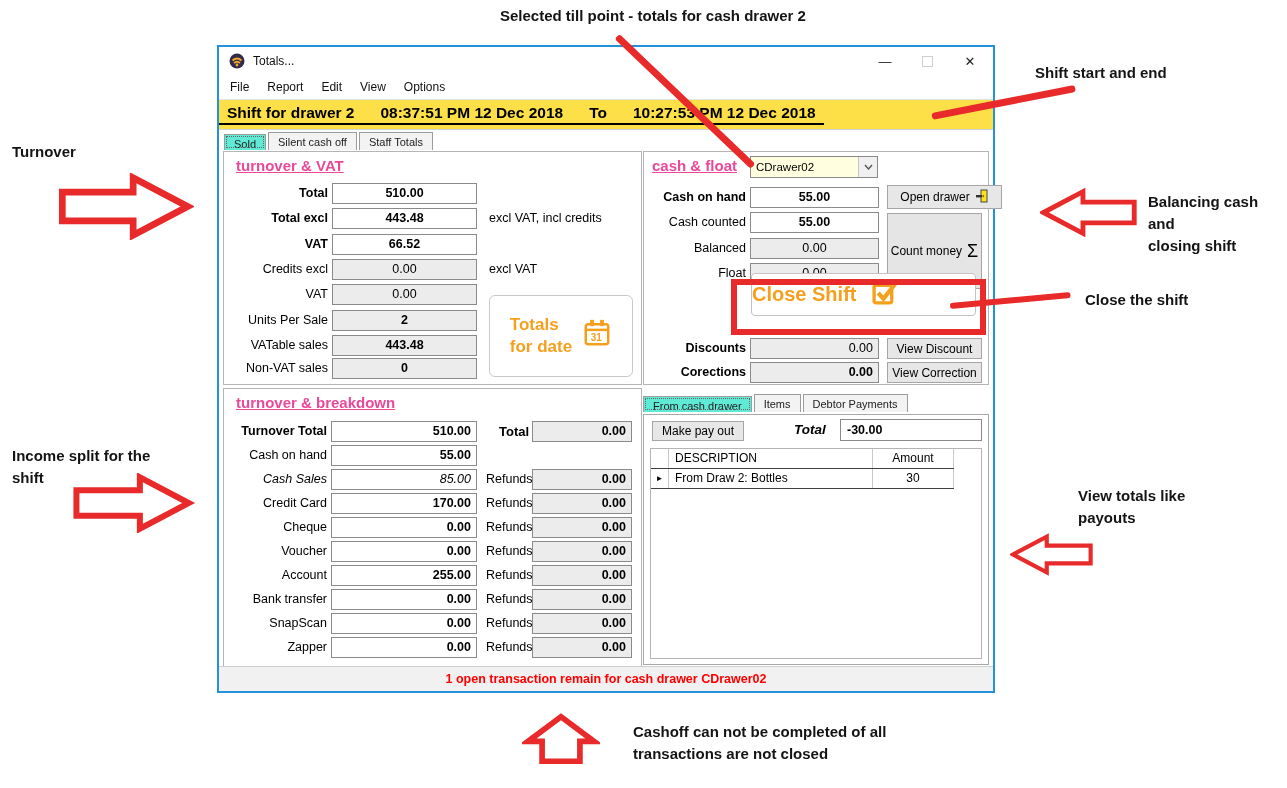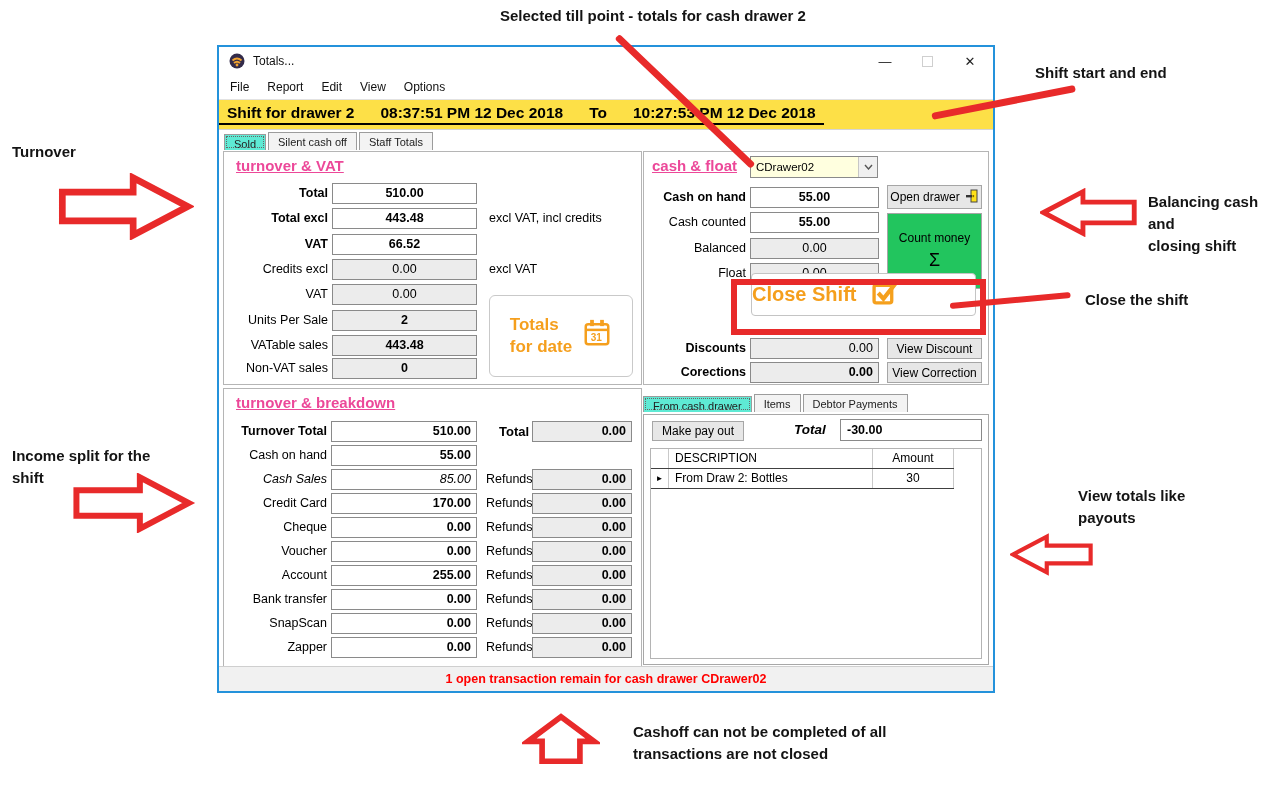--- a/index.html
+++ b/index.html
@@ -55,21 +55,21 @@
 
   
   .g-bd .lbl { left:0; width:103px; }
   .g-bd .fld { left:107px; width:146px; }
   .g-bd .rlbl { position:absolute; left:262px; font-size:12.5px; line-height:21px; }
   .g-bd .tlbl { position:absolute; left:275px; font-size:13px; line-height:21px; font-weight:bold; }
   .g-bd .rfld { left:308px; width:100px; }
 
   .btn { position:absolute; border:1px solid #a6a6a6; background:#e7e7e7; font-size:12px;
          display:flex; align-items:center; justify-content:center; gap:5px; color:#000; cursor:default; }
-  .btn-big { background:#22c55e;flex-direction:column; }
+  .btn-big { background:#e5e5e5; }
 
   .combo { position:absolute; left:106px; top:4px; width:128px; height:22px; border:1px solid #8a8a8a;
            background:#ffffdf; display:flex; align-items:center; }
   .combo-text { flex:1; font-size:11.5px; padding-left:5px; }
   .combo-btn { width:19px; height:100%; background:#f0f0f0; border-left:1px solid #c6c6c6;
                display:flex; align-items:center; justify-content:center; }
 
   .close-shift { position:absolute; left:107px; top:121px; width:225px; height:43px;
                  background:#fff; border:1px solid #c4c4c4; border-radius:4px;
                  display:flex; align-items:center; justify-content:flex-start; gap:16px;
@@ -227,21 +227,21 @@
       </div>
       <div class="frow" style="top:86px">
         <span class="lbl">Balanced</span>
         <span class="fld ro">0.00</span>
       </div>
       <div class="frow" style="top:111px">
         <span class="lbl">Float</span>
         <span class="fld ro">0.00</span>
       </div>
 
-      <div class="btn" style="left:243px; top:33px; width:95px; height:24px;">
+      <div class="btn" style="left:243px; top:33px; width:115px; height:24px;">
         <span>Open drawer</span>
         <span>
           <svg width="14" height="14" viewBox="0 0 14 14">
             <rect x="6" y="1" width="6" height="12" fill="#ffe21a" stroke="#444" stroke-width="1"></rect>
             <rect x="1" y="6" width="6" height="2.4" fill="#333"></rect>
             <rect x="7.5" y="6" width="1.6" height="2.2" fill="#8a6d00"></rect>
           </svg>
         </span>
       </div>
 

